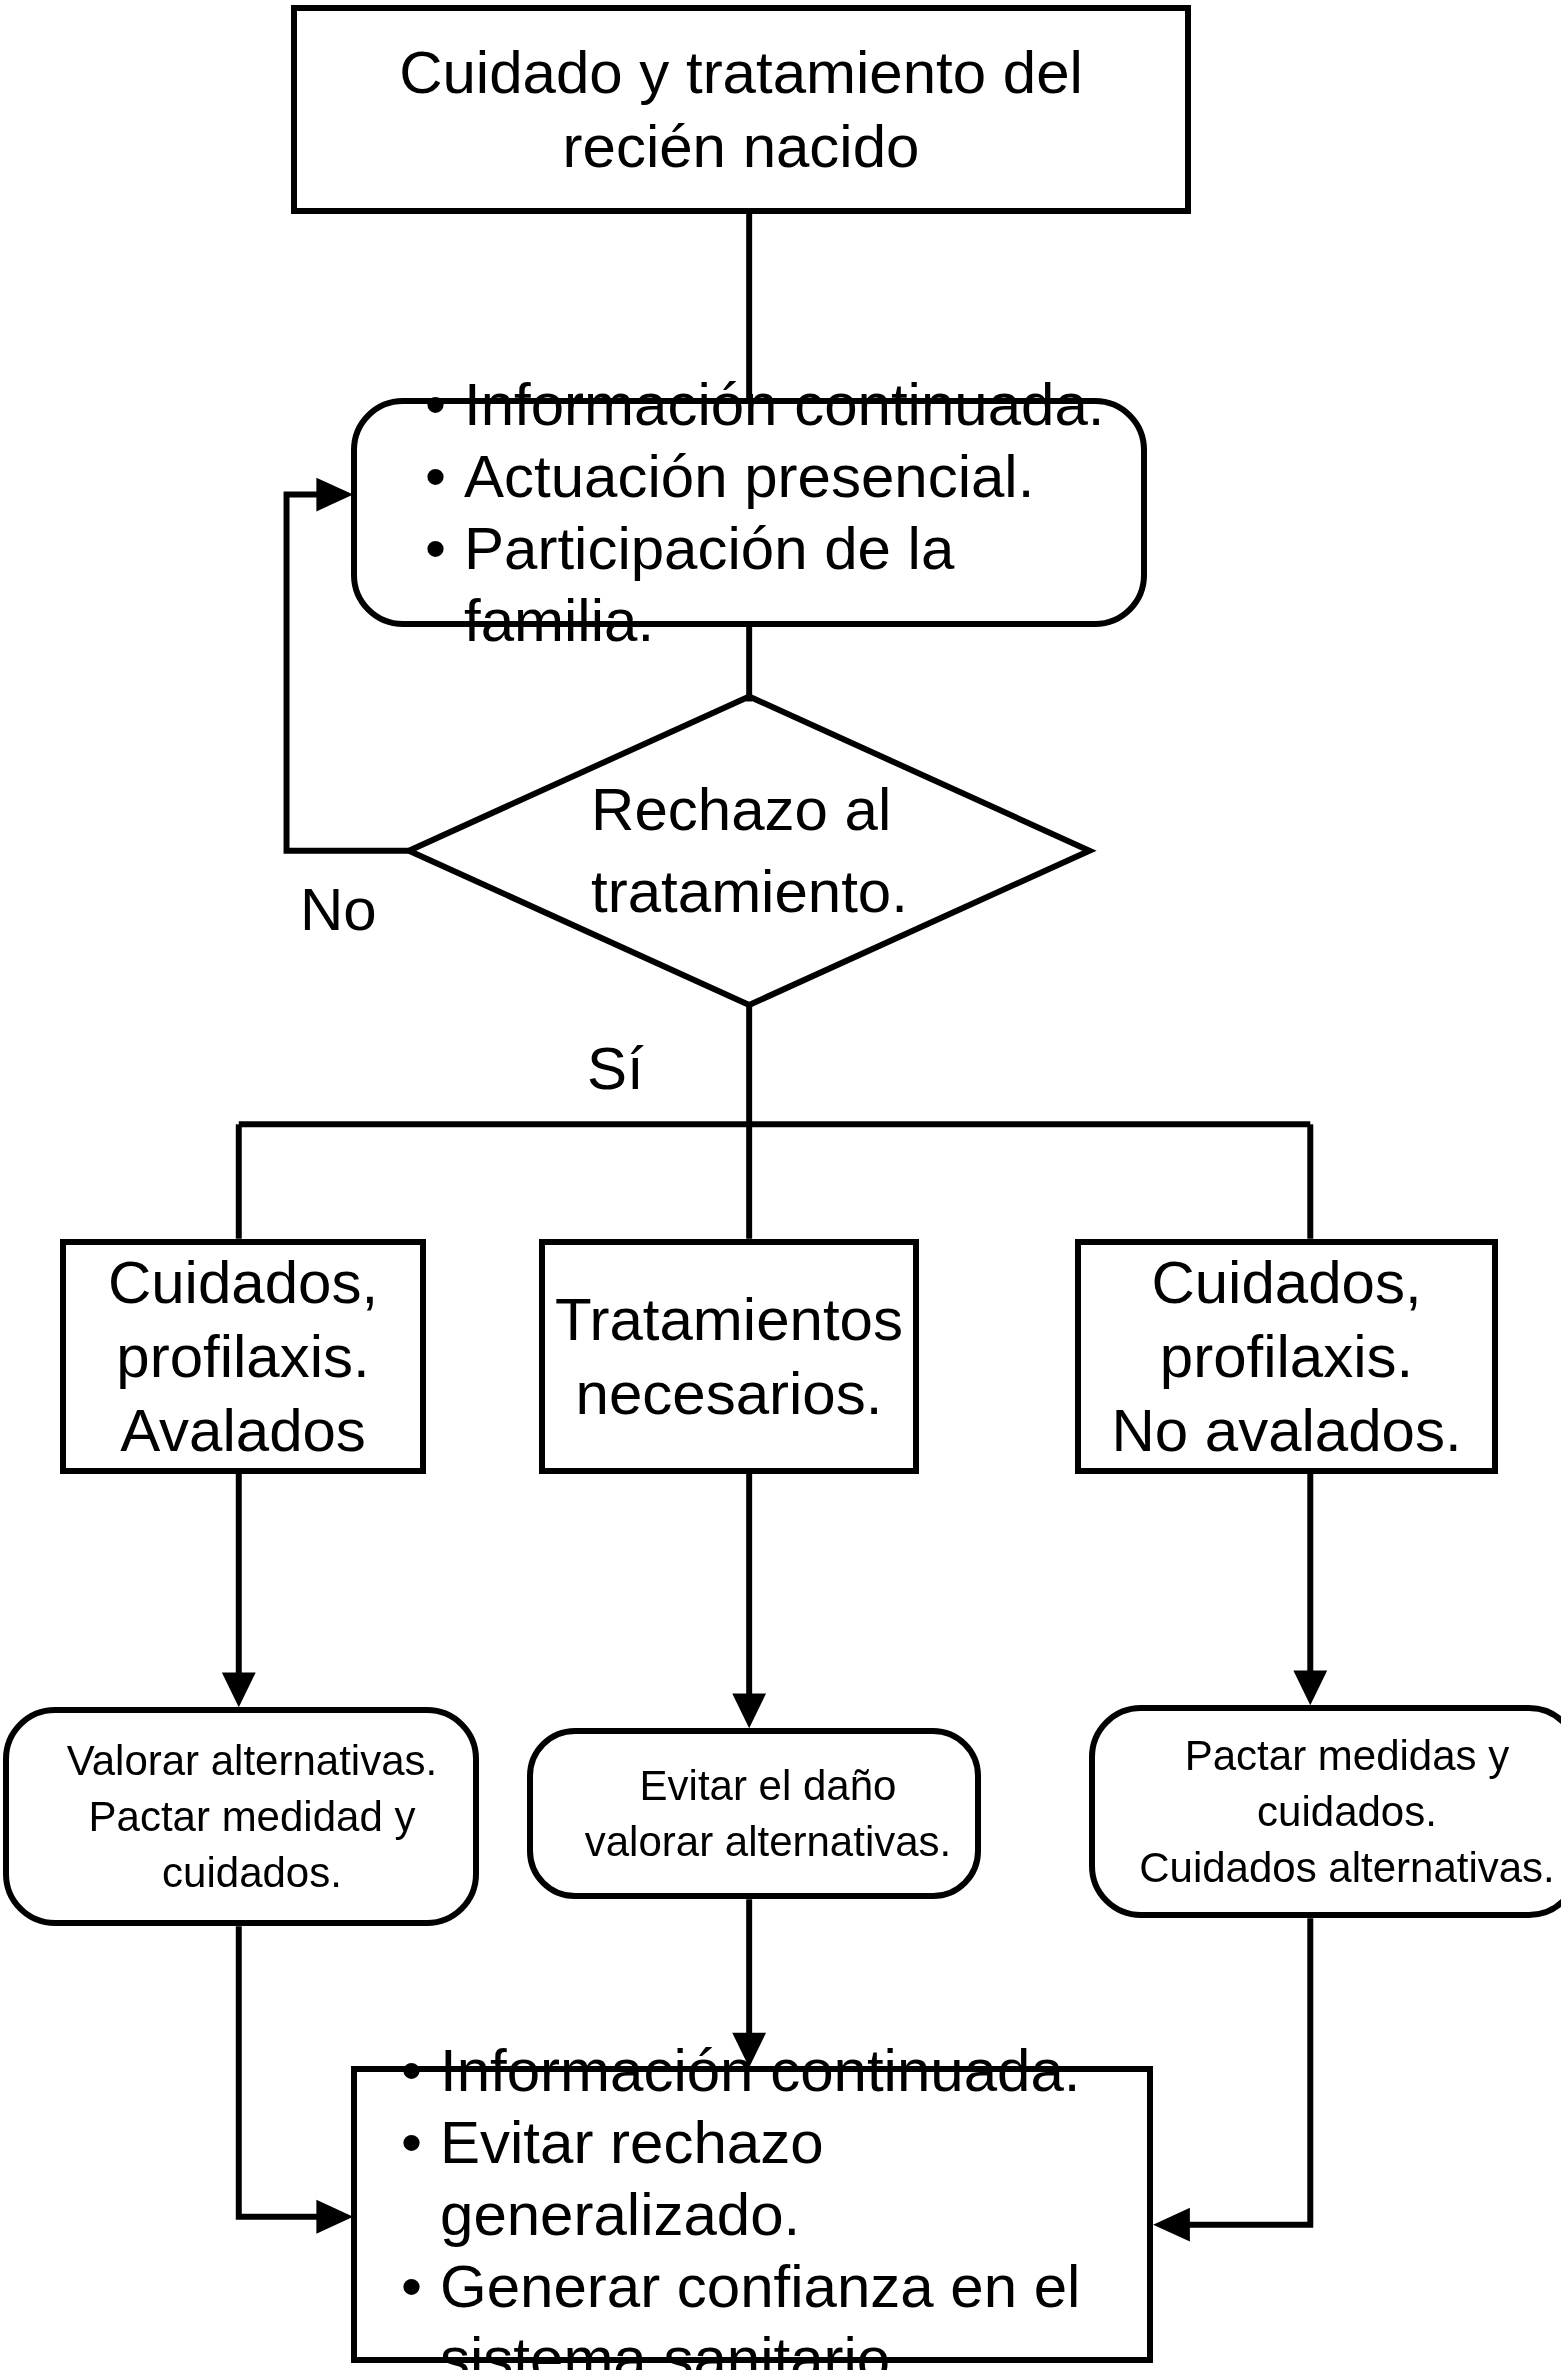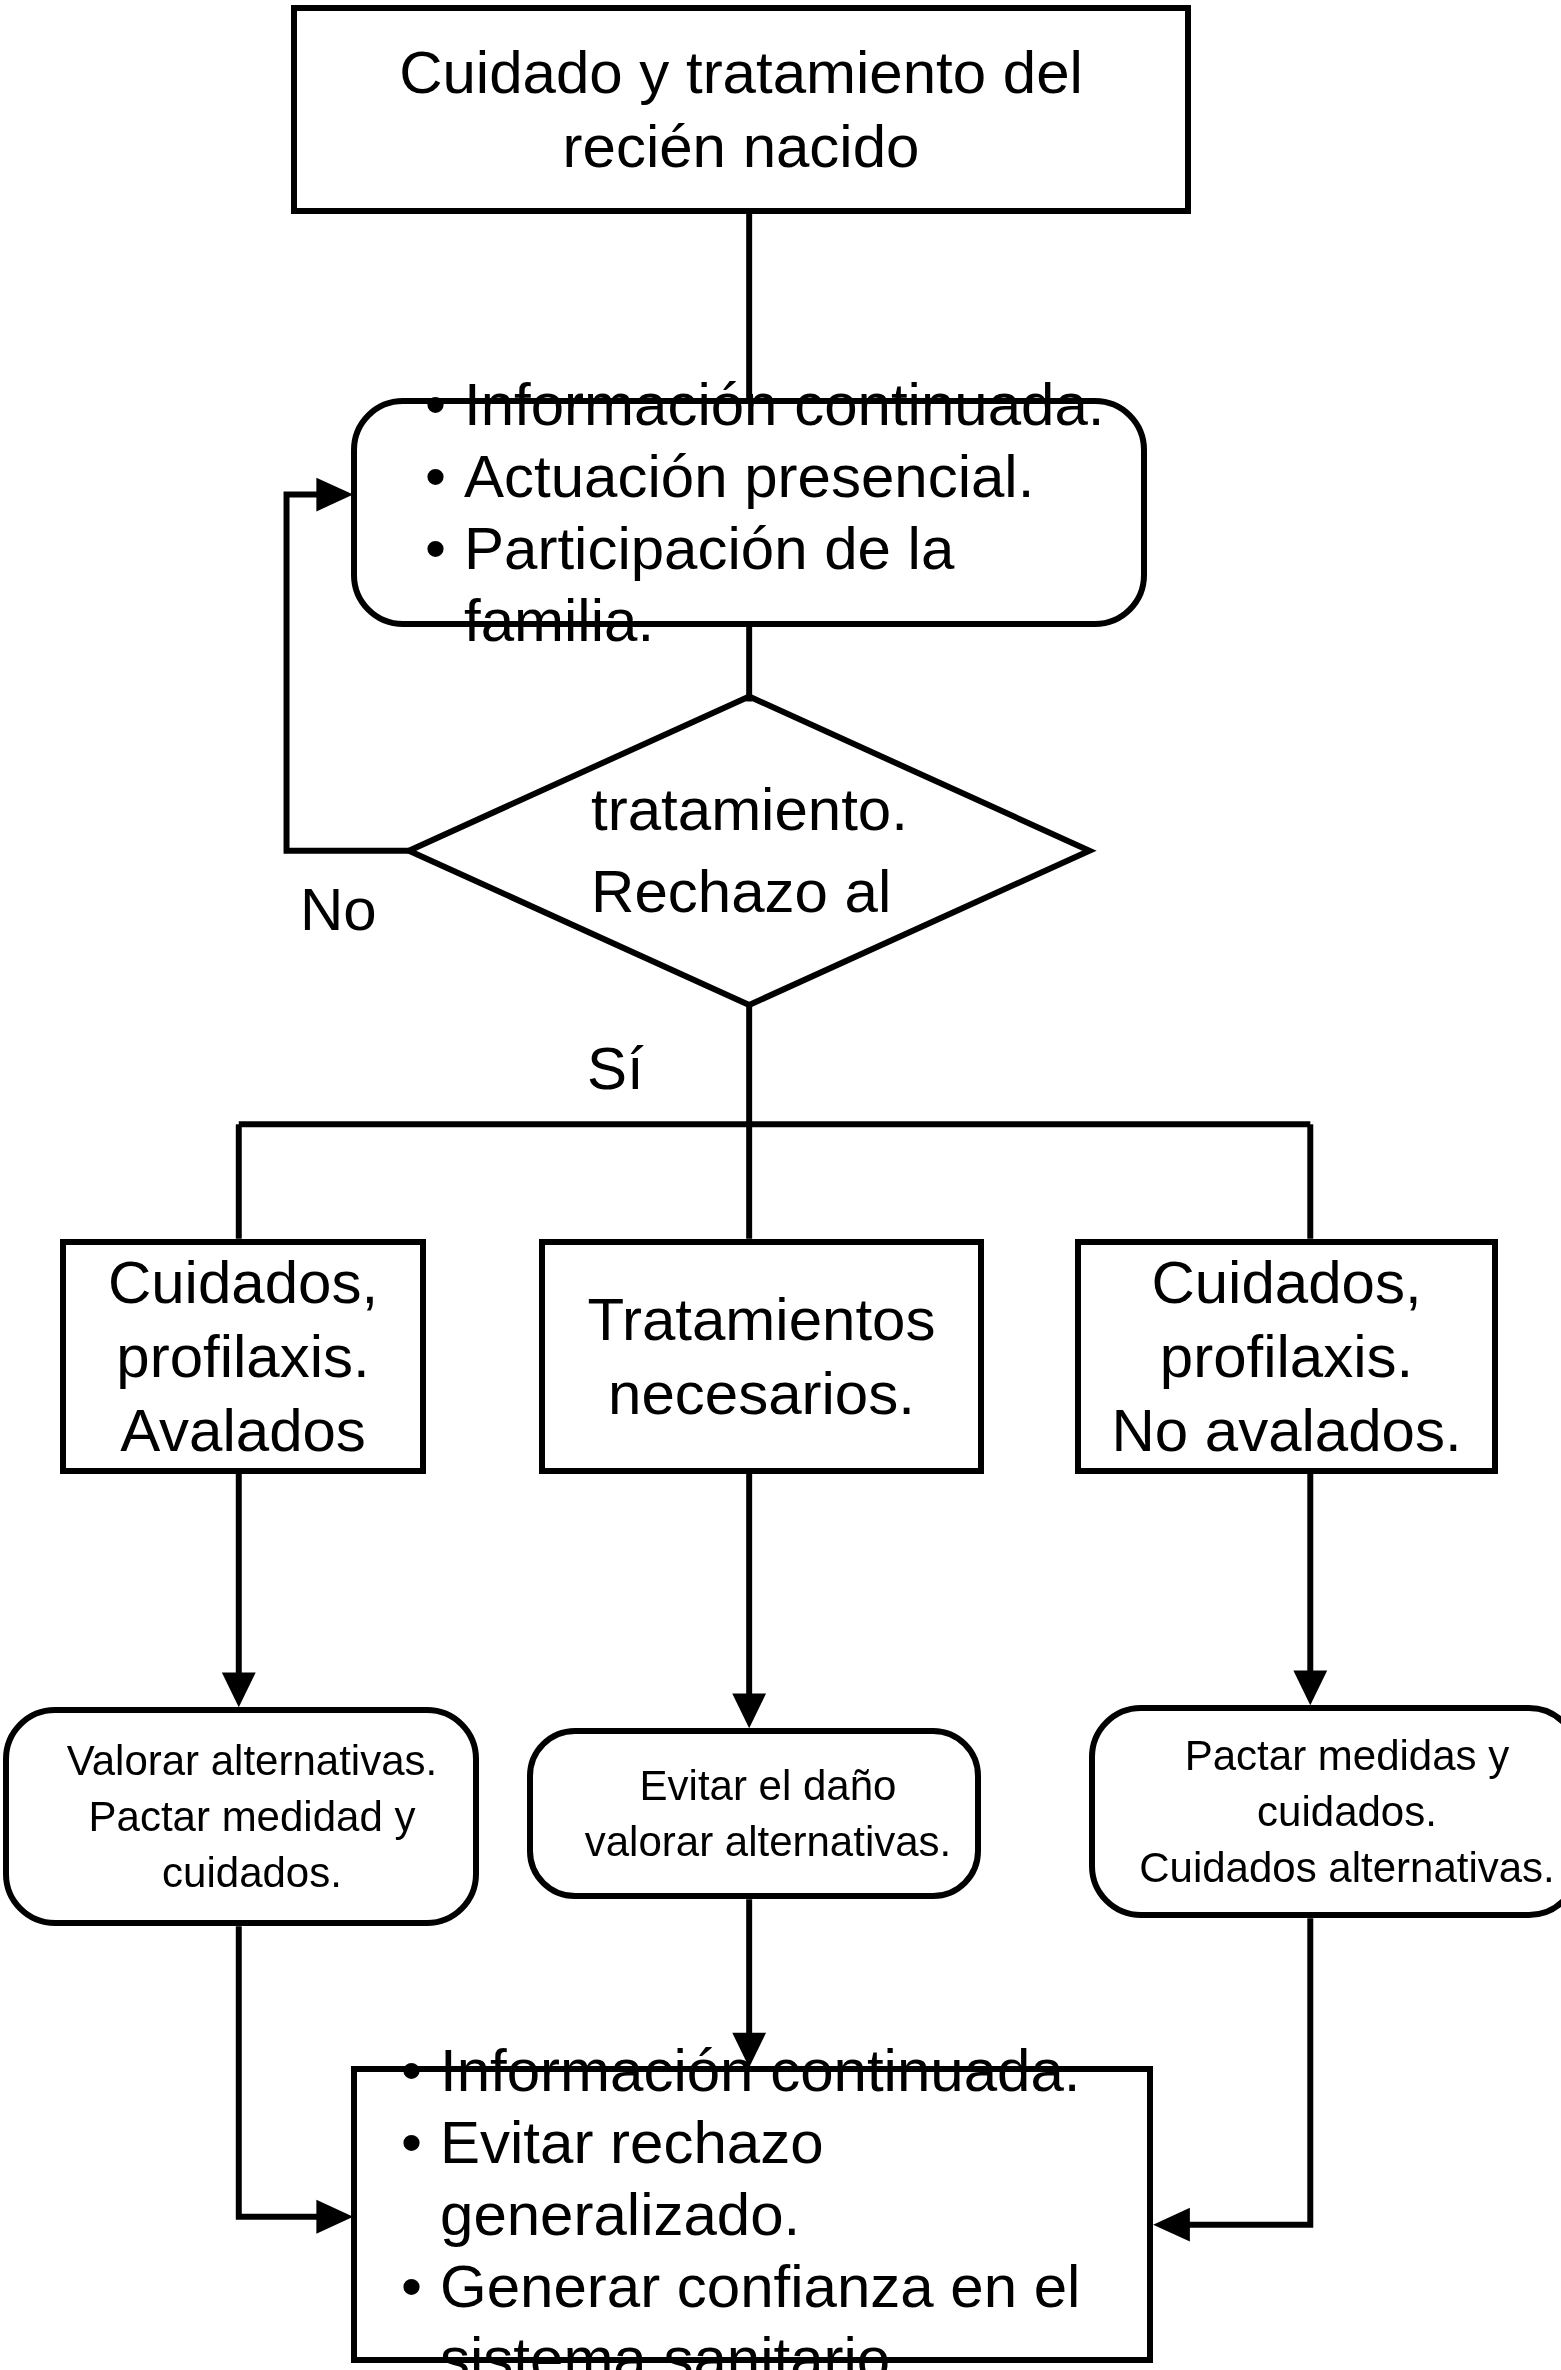--- a/index.html
+++ b/index.html
@@ -88,35 +88,35 @@
       <span class="btxt">Actuación presencial.</span>
     </div>
     <div class="bullet-row">
       <span class="bdot">•</span>
       <span class="btxt">Participación de la familia.</span>
     </div>
   </div>
 
   <div class="decision-wrap">
     <div class="decision-lines">
+      <div>Rechazo al</div>
       <div>tratamiento.</div>
-      <div>Rechazo al</div>
     </div>
   </div>
 
   <div class="floating-label" style="left:300px;top:878px;">No</div>
   <div class="floating-label" style="left:587px;top:1037px;width:139px;text-align:left;">Sí</div>
 
   <div class="node centered t-lg" style="left:60px;top:1239px;width:366px;height:235px;">
     <div>Cuidados,</div>
     <div>profilaxis.</div>
     <div>Avalados</div>
   </div>
 
-  <div class="node centered t-lg" style="left:539px;top:1239px;width:445px;height:235px;">
+  <div class="node centered t-lg" style="left:539px;top:1239px;width:380px;height:235px;">
     <div>Tratamientos</div>
     <div>necesarios.</div>
   </div>
 
   <div class="node centered t-lg" style="left:1075px;top:1239px;width:423px;height:235px;">
     <div>Cuidados,</div>
     <div>profilaxis.</div>
     <div>No avalados.</div>
   </div>
 

